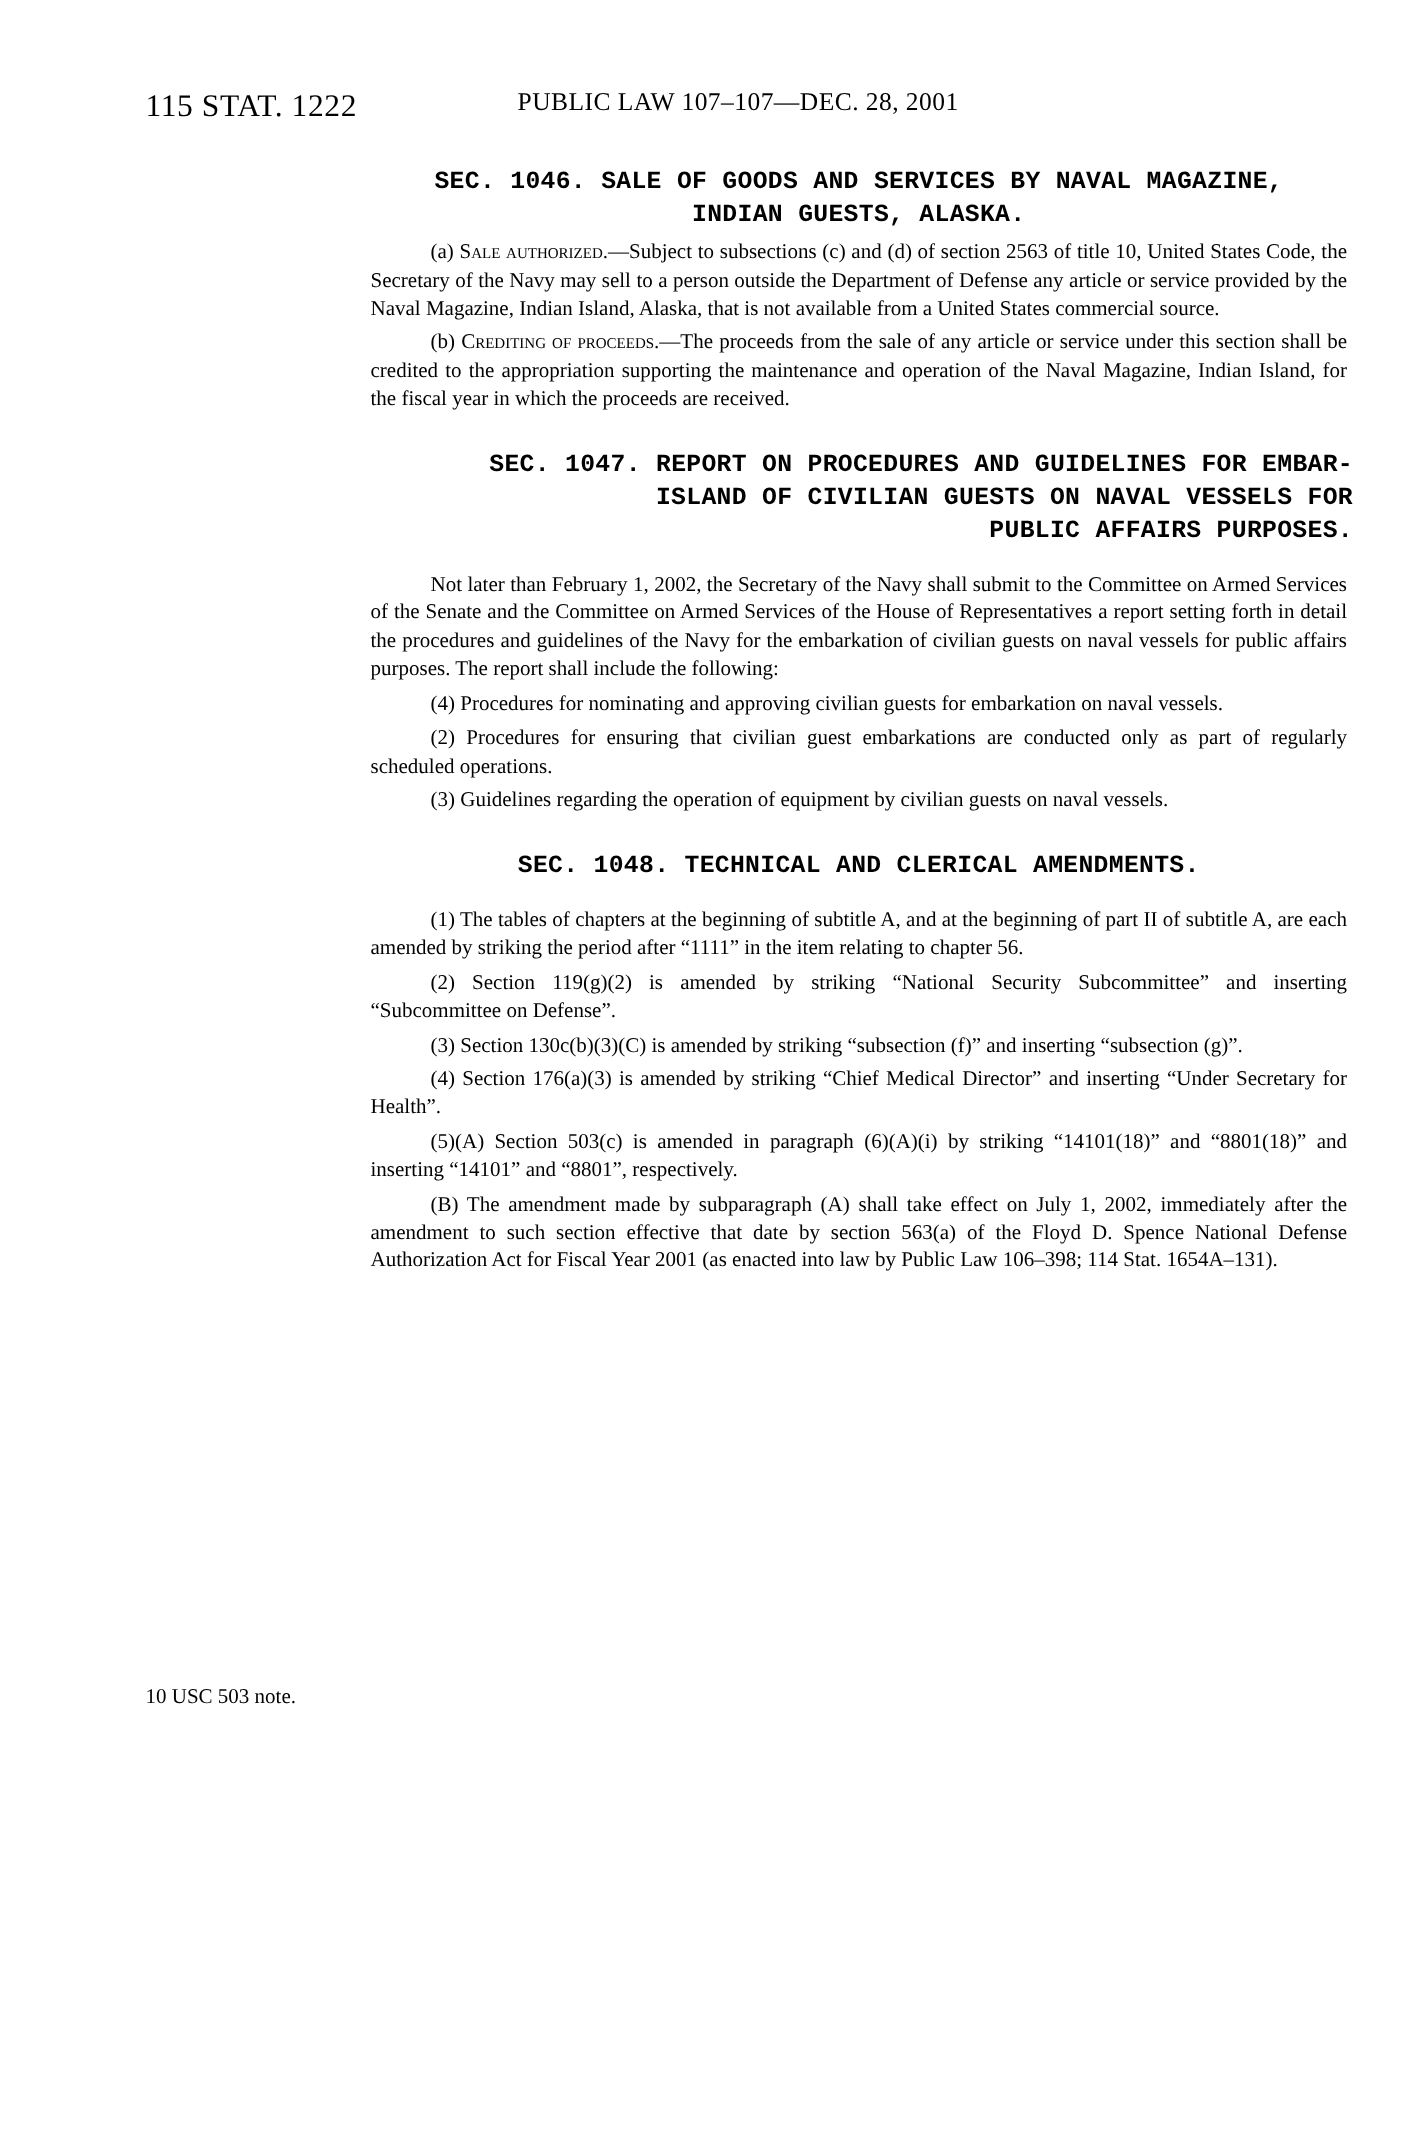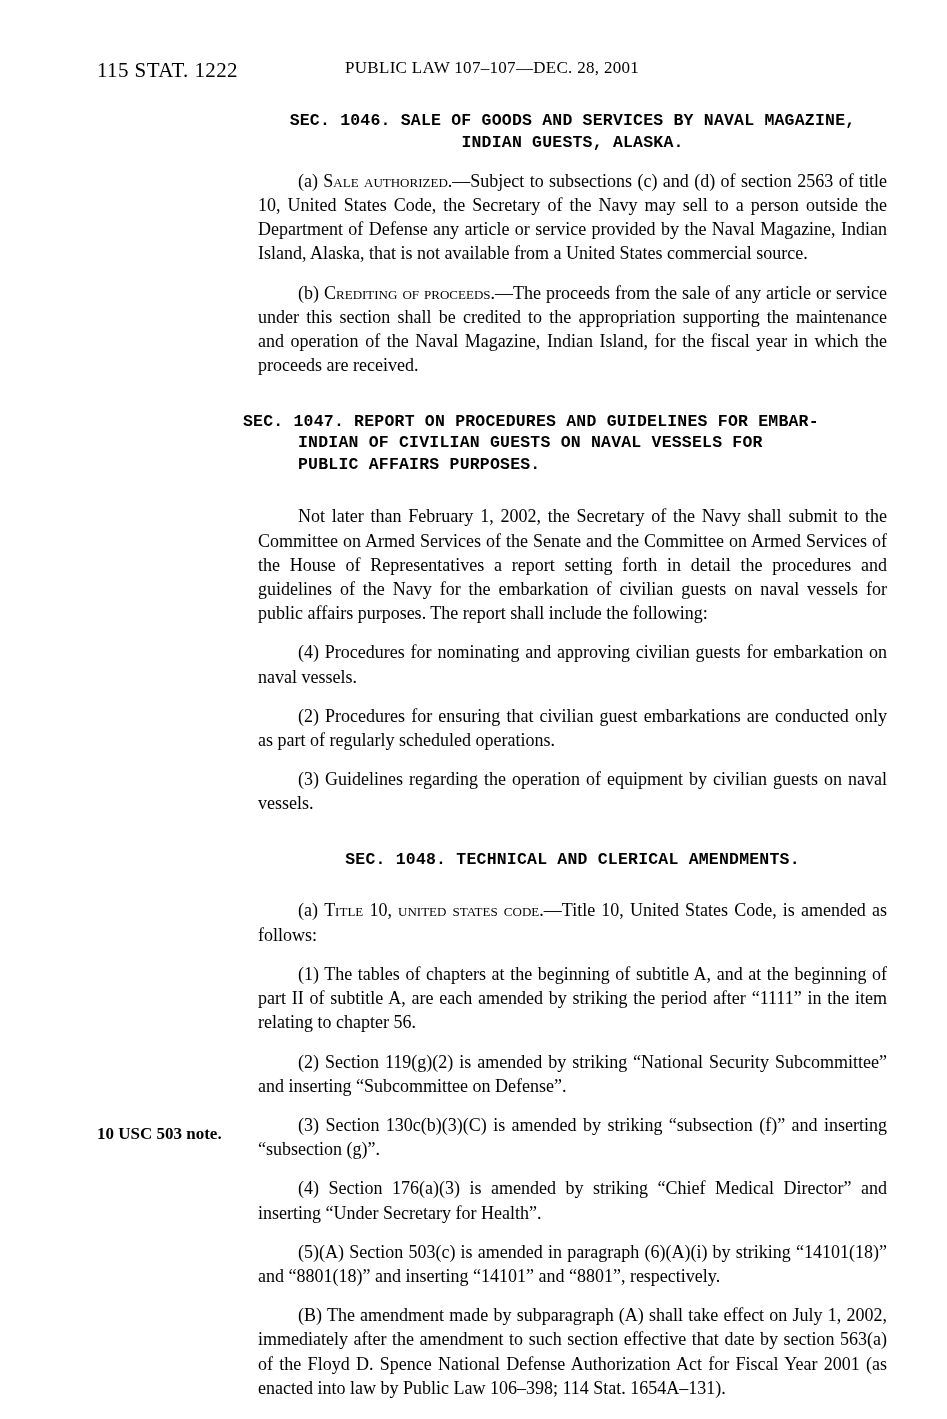--- a/index.html
+++ b/index.html
@@ -61,54 +61,53 @@
     line-height: 1.33;
     margin: 0 0 6px 0;
   }
   .sechead.left {
     text-align: center;
   }
   .sechead .ln2 {
     display: block;
   }
   .sechead-1047 {
-    text-align: left;
+    text-align: right;
     padding-left: 0;
   }
   .sechead-1047 .l1 { display: block; text-indent: 0; padding-left: 0; }
   .sechead-1047 .l2 { display: block; padding-left: 55px; }
   .sechead-1047 .l3 { display: block; padding-left: 55px; }
 
   p.body {
-    font-size: 18px;
+    font-size: 14px;
     line-height: 1.345;
-    margin: 15px;
+    margin: 4px;
     text-align: justify;
     text-justify: inter-word;
     hyphens: none;
   }
   p.ind {
     text-indent: 40px;
   }
   .gap-s { height: 7px; }
   .gap-l { height: 18px; }
 
   .sc {
     font-variant: small-caps;
   }
   
   .marginnote {
     position: absolute;
     left: 97px;
     top: 1124px;
     width: 140px;
-    font-size: 17px;
+    font-size: 14px;
     font-family: "Liberation Serif", serif;
     line-height: 1.2;
-    font-weight: bold;
   }
 </style>
 </head>
 <body>
 
 <div class="page">
 
   <div class="runhead">
     <div class="stat">115 STAT. 1222</div>
     <div class="law">PUBLIC LAW 107–107—DEC. 28, 2001</div>
@@ -123,38 +122,37 @@
       <span class="ln2">INDIAN GUESTS, ALASKA.</span>
     </div>
 
     <p class="body ind">(a) <span class="sc" style="font-variant: small-caps;">Sale authorized.</span>—Subject to subsections (c) and (d) of section 2563 of title 10, United States Code, the Secretary of the Navy may sell to a person outside the Department of Defense any article or service provided by the Naval Magazine, Indian Island, Alaska, that is not available from a United States commercial source.</p>
     <p class="body ind">(b) <span class="sc" style="font-variant: small-caps;">Crediting of proceeds.</span>—The proceeds from the sale of any article or service under this section shall be credited to the appropriation supporting the maintenance and operation of the Naval Magazine, Indian Island, for the fiscal year in which the proceeds are received.</p>
 
     <div class="gap-l"></div>
 
     <div class="sechead sechead-1047">
       <span class="l1">SEC. 1047. REPORT ON PROCEDURES AND GUIDELINES FOR EMBAR-</span>
-      <span class="l2">INDIAN OF CIVILIAN GUESTS ON NAVAL VESSELS FOR</span>
+      <span class="l2">ISLAND OF CIVILIAN GUESTS ON NAVAL VESSELS FOR</span>
       <span class="l3">PUBLIC AFFAIRS PURPOSES.</span>
     </div>
 
     <div class="gap-s"></div>
 
     <p class="body ind">Not later than February 1, 2002, the Secretary of the Navy shall submit to the Committee on Armed Services of the Senate and the Committee on Armed Services of the House of Representatives a report setting forth in detail the procedures and guidelines of the Navy for the embarkation of civilian guests on naval vessels for public affairs purposes. The report shall include the following:</p>
     <p class="body ind">(4) Procedures for nominating and approving civilian guests for embarkation on naval vessels.</p>
     <p class="body ind">(2) Procedures for ensuring that civilian guest embarkations are conducted only as part of regularly scheduled operations.</p>
     <p class="body ind">(3) Guidelines regarding the operation of equipment by civilian guests on naval vessels.</p>
 
     <div class="gap-l"></div>
 
     <div class="sechead left">SEC. 1048. TECHNICAL AND CLERICAL AMENDMENTS.</div>
 
     <div class="gap-s"></div>
 
-    <p class="body ind">(a) <span class="sc" style="font-variant: small-caps;">Title 10, united states code.</span>—Title 10, United States Code, is amended as follows:</p>
     <p class="body ind">(1) The tables of chapters at the beginning of subtitle A, and at the beginning of part II of subtitle A, are each amended by striking the period after “1111” in the item relating to chapter 56.</p>
     <p class="body ind">(2) Section 119(g)(2) is amended by striking “National Security Subcommittee” and inserting “Subcommittee on Defense”.</p>
     <p class="body ind">(3) Section 130c(b)(3)(C) is amended by striking “subsection (f)” and inserting “subsection (g)”.</p>
     <p class="body ind">(4) Section 176(a)(3) is amended by striking “Chief Medical Director” and inserting “Under Secretary for Health”.</p>
     <p class="body ind">(5)(A) Section 503(c) is amended in paragraph (6)(A)(i) by striking “14101(18)” and “8801(18)” and inserting “14101” and “8801”, respectively.</p>
     <p class="body ind">(B) The amendment made by subparagraph (A) shall take effect on July 1, 2002, immediately after the amendment to such section effective that date by section 563(a) of the Floyd D. Spence National Defense Authorization Act for Fiscal Year 2001 (as enacted into law by Public Law 106–398; 114 Stat. 1654A–131).</p>
 
   </div>
 </div>
 

